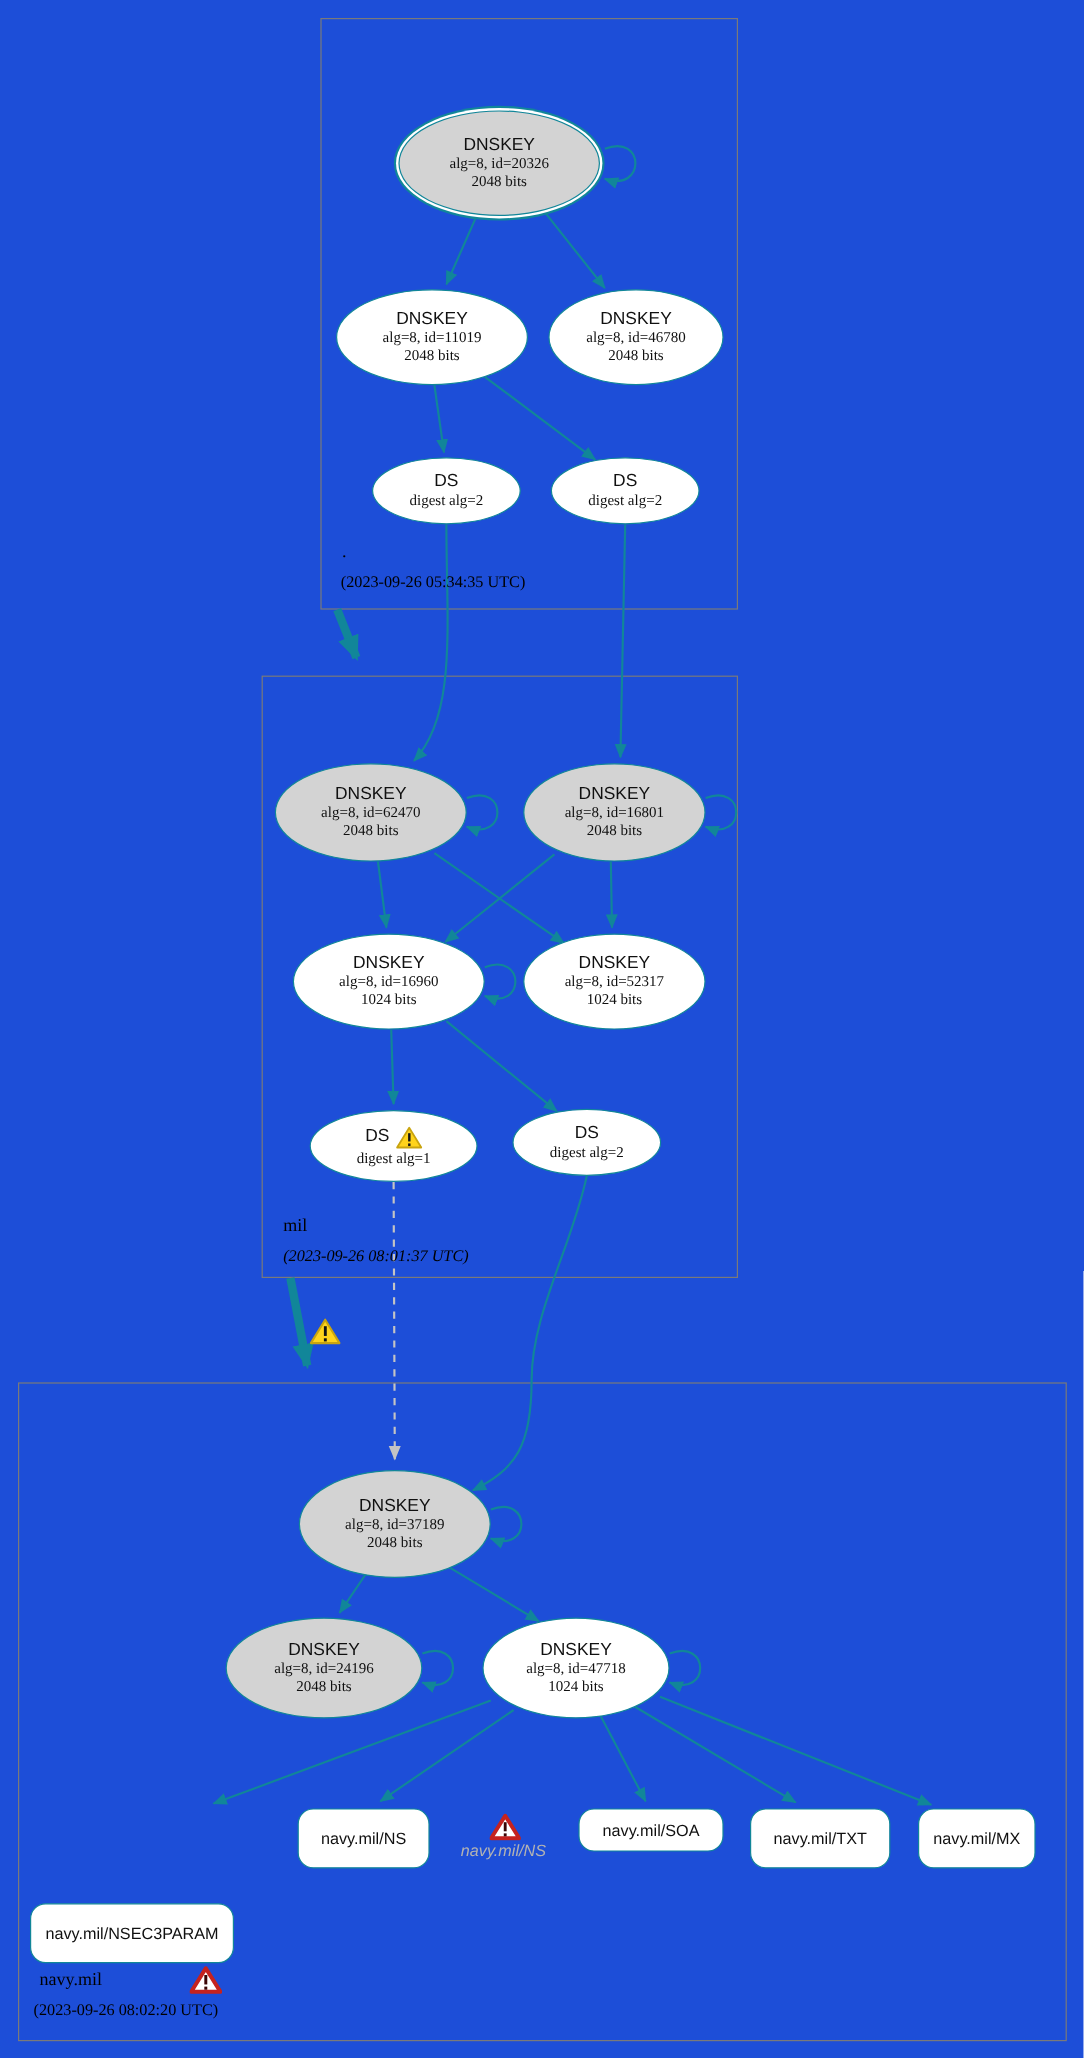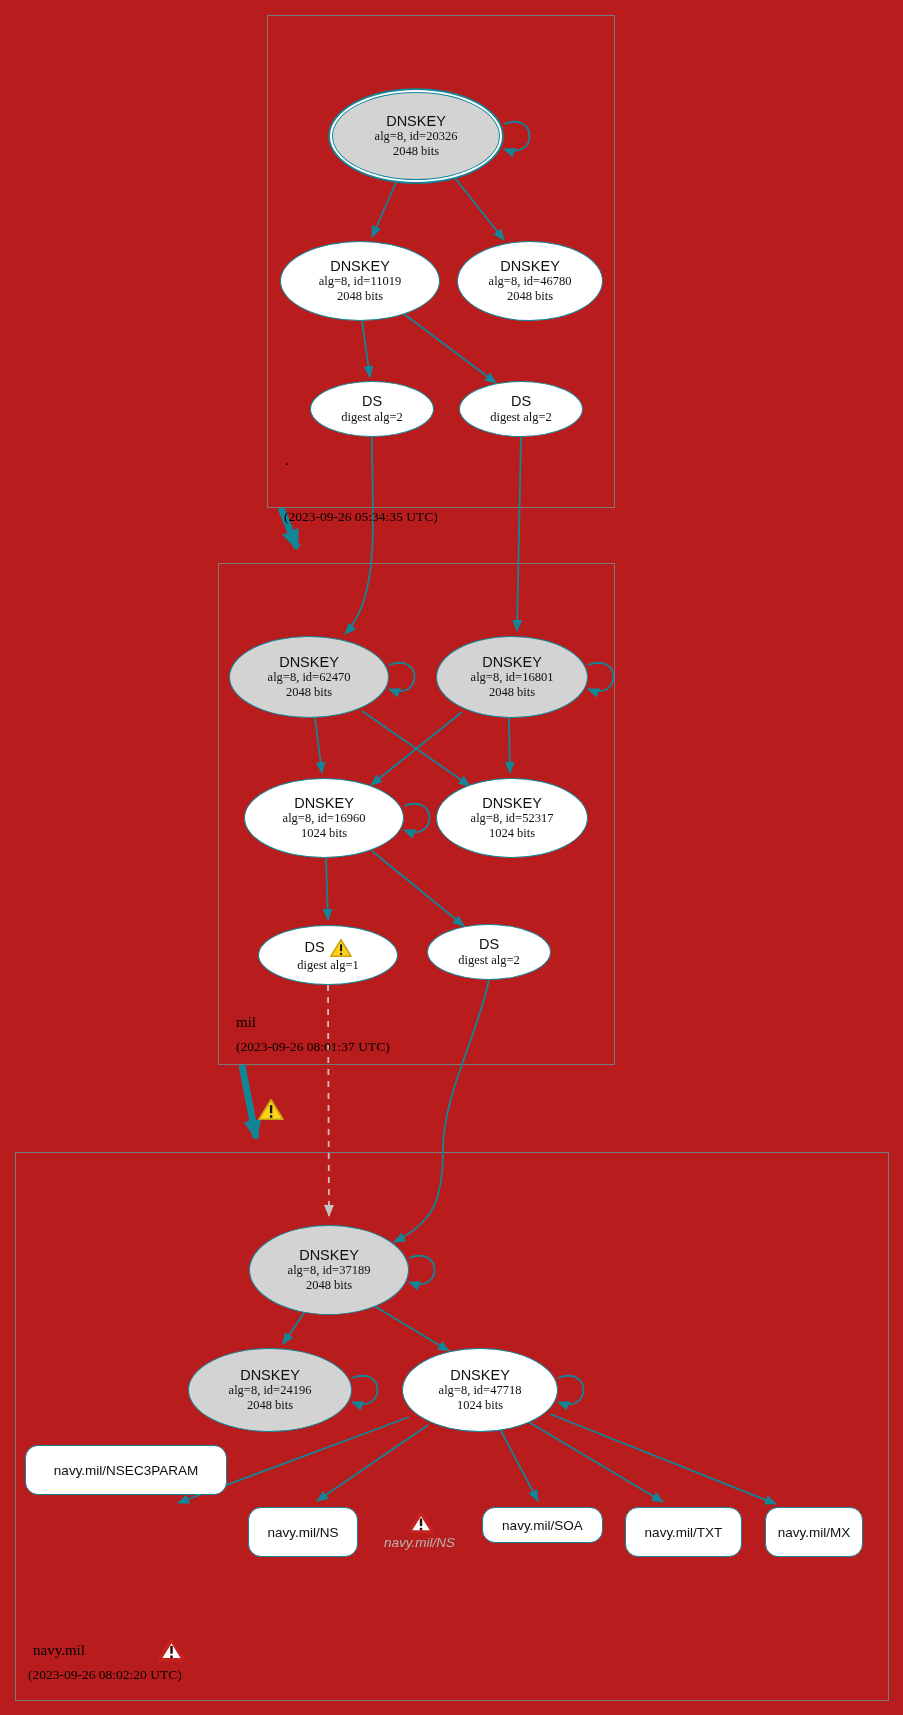--- a/index.html
+++ b/index.html
@@ -1,16 +1,16 @@
 <!DOCTYPE html>
 <html><head>
 <meta charset="utf-8">
 <style>
   html,body{margin:0;padding:0;background:#fff;}
-  #stage{position:relative;width:903px;height:1715px;background:#b91c1c;overflow:hidden;
+  #stage{position:relative;width:903px;height:1715px;background:#1d4ed8;overflow:hidden;
          font-family:"Liberation Serif",serif;}
   .zbox{position:absolute;border:1px solid #7a7a7a;background:transparent;z-index:1;box-sizing:border-box;}
   #edges{position:absolute;left:0;top:0;z-index:2;pointer-events:none;}
   .node{position:absolute;border:1.7px solid #118699;border-radius:50%;background:#fff;
         display:flex;flex-direction:column;align-items:center;justify-content:center;
         z-index:3;box-sizing:border-box;text-align:center;}
   .node.sep{background:#d3d3d3;}
   .node.ksk{box-shadow:0 0 0 2px #fff,0 0 0 3.8px #118699;}
   .ntitle{font-family:"Liberation Sans",sans-serif;font-size:14.5px;color:#101010;line-height:1.12;}
   .ndet{font-family:"Liberation Serif",serif;font-size:12.5px;color:#101010;line-height:1.2;}
@@ -99,21 +99,21 @@
   </div>
   <div class="node" style="left:310px;top:381px;width:124px;height:56px;">
     <div class="ntitle">DS</div>
     <div class="ndet">digest alg=2</div>
   </div>
   <div class="node" style="left:459px;top:381px;width:124px;height:56px;">
     <div class="ntitle">DS</div>
     <div class="ndet">digest alg=2</div>
   </div>
   <div class="zlabel" style="left:285px;top:450px;">.</div>
-  <div class="ztime" style="left:284px;top:476px;margin-top:32px;">(2023-09-26 05:34:35 UTC)</div>
+  <div class="ztime" style="left:284px;top:476px;">(2023-09-26 05:34:35 UTC)</div>
 
   <div class="node sep" style="left:229px;top:636px;width:160px;height:82px;">
     <div class="ntitle">DNSKEY</div>
     <div class="ndet">alg=8, id=62470</div>
     <div class="ndet">2048 bits</div>
   </div>
   <div class="node sep" style="left:436px;top:636px;width:152px;height:82px;">
     <div class="ntitle">DNSKEY</div>
     <div class="ndet">alg=8, id=16801</div>
     <div class="ndet">2048 bits</div>
@@ -137,21 +137,21 @@
         <rect x="11" y="15.8" width="2.2" height="2.4" fill="#151515"></rect>
       </svg>
     </div>
     <div class="ndet">digest alg=1</div>
   </div>
   <div class="node" style="left:427px;top:924px;width:124px;height:56px;">
     <div class="ntitle">DS</div>
     <div class="ndet">digest alg=2</div>
   </div>
   <div class="zlabel" style="left:236px;top:1012px;">mil</div>
-  <div class="ztime" style="left:236px;top:1038px;">(2023-09-26 08:01:37 UTC)</div>
+  <div class="ztime" style="left:236px;top:1038px;font-style:italic;">(2023-09-26 08:01:37 UTC)</div>
 
   <svg class="icon" style="left:258px;top:1098px;" width="26" height="23" viewBox="0 0 24 21">
     <path d="M12 1.5 L23 19.5 L1 19.5 Z" fill="#ffd31c" stroke="#c9a40f" stroke-width="1.6" stroke-linejoin="round"></path>
     <rect x="11" y="6.5" width="2.2" height="7.5" fill="#151515"></rect>
     <rect x="11" y="15.8" width="2.2" height="2.4" fill="#151515"></rect>
   </svg>
 
   <div class="node sep" style="left:249px;top:1225px;width:160px;height:90px;">
     <div class="ntitle">DNSKEY</div>
     <div class="ndet">alg=8, id=37189</div>
@@ -161,21 +161,21 @@
     <div class="ntitle">DNSKEY</div>
     <div class="ndet">alg=8, id=24196</div>
     <div class="ndet">2048 bits</div>
   </div>
   <div class="node" style="left:402px;top:1348px;width:156px;height:84px;">
     <div class="ntitle">DNSKEY</div>
     <div class="ndet">alg=8, id=47718</div>
     <div class="ndet">1024 bits</div>
   </div>
 
-  <div class="rrset" style="left:25px;top:1445px;width:202px;height:50px;">
+  <div class="rrset" style="left:25px;top:1586px;width:170px;height:50px;">
     <span>navy.mil/NSEC3PARAM</span>
   </div>
   <div class="rrset" style="left:248px;top:1507px;width:110px;height:50px;">
     <span>navy.mil/NS</span>
   </div>
   <svg class="icon" style="left:408px;top:1511px;" width="26" height="23" viewBox="0 0 24 21">
     <path d="M12 1.8 L22.8 19.2 L1.2 19.2 Z" fill="#ffffff" stroke="#c5221f" stroke-width="3" stroke-linejoin="round"></path>
     <rect x="10.9" y="6.8" width="2.2" height="7" fill="#3a0505"></rect>
     <rect x="10.9" y="15.4" width="2.2" height="2.3" fill="#3a0505"></rect>
   </svg>

